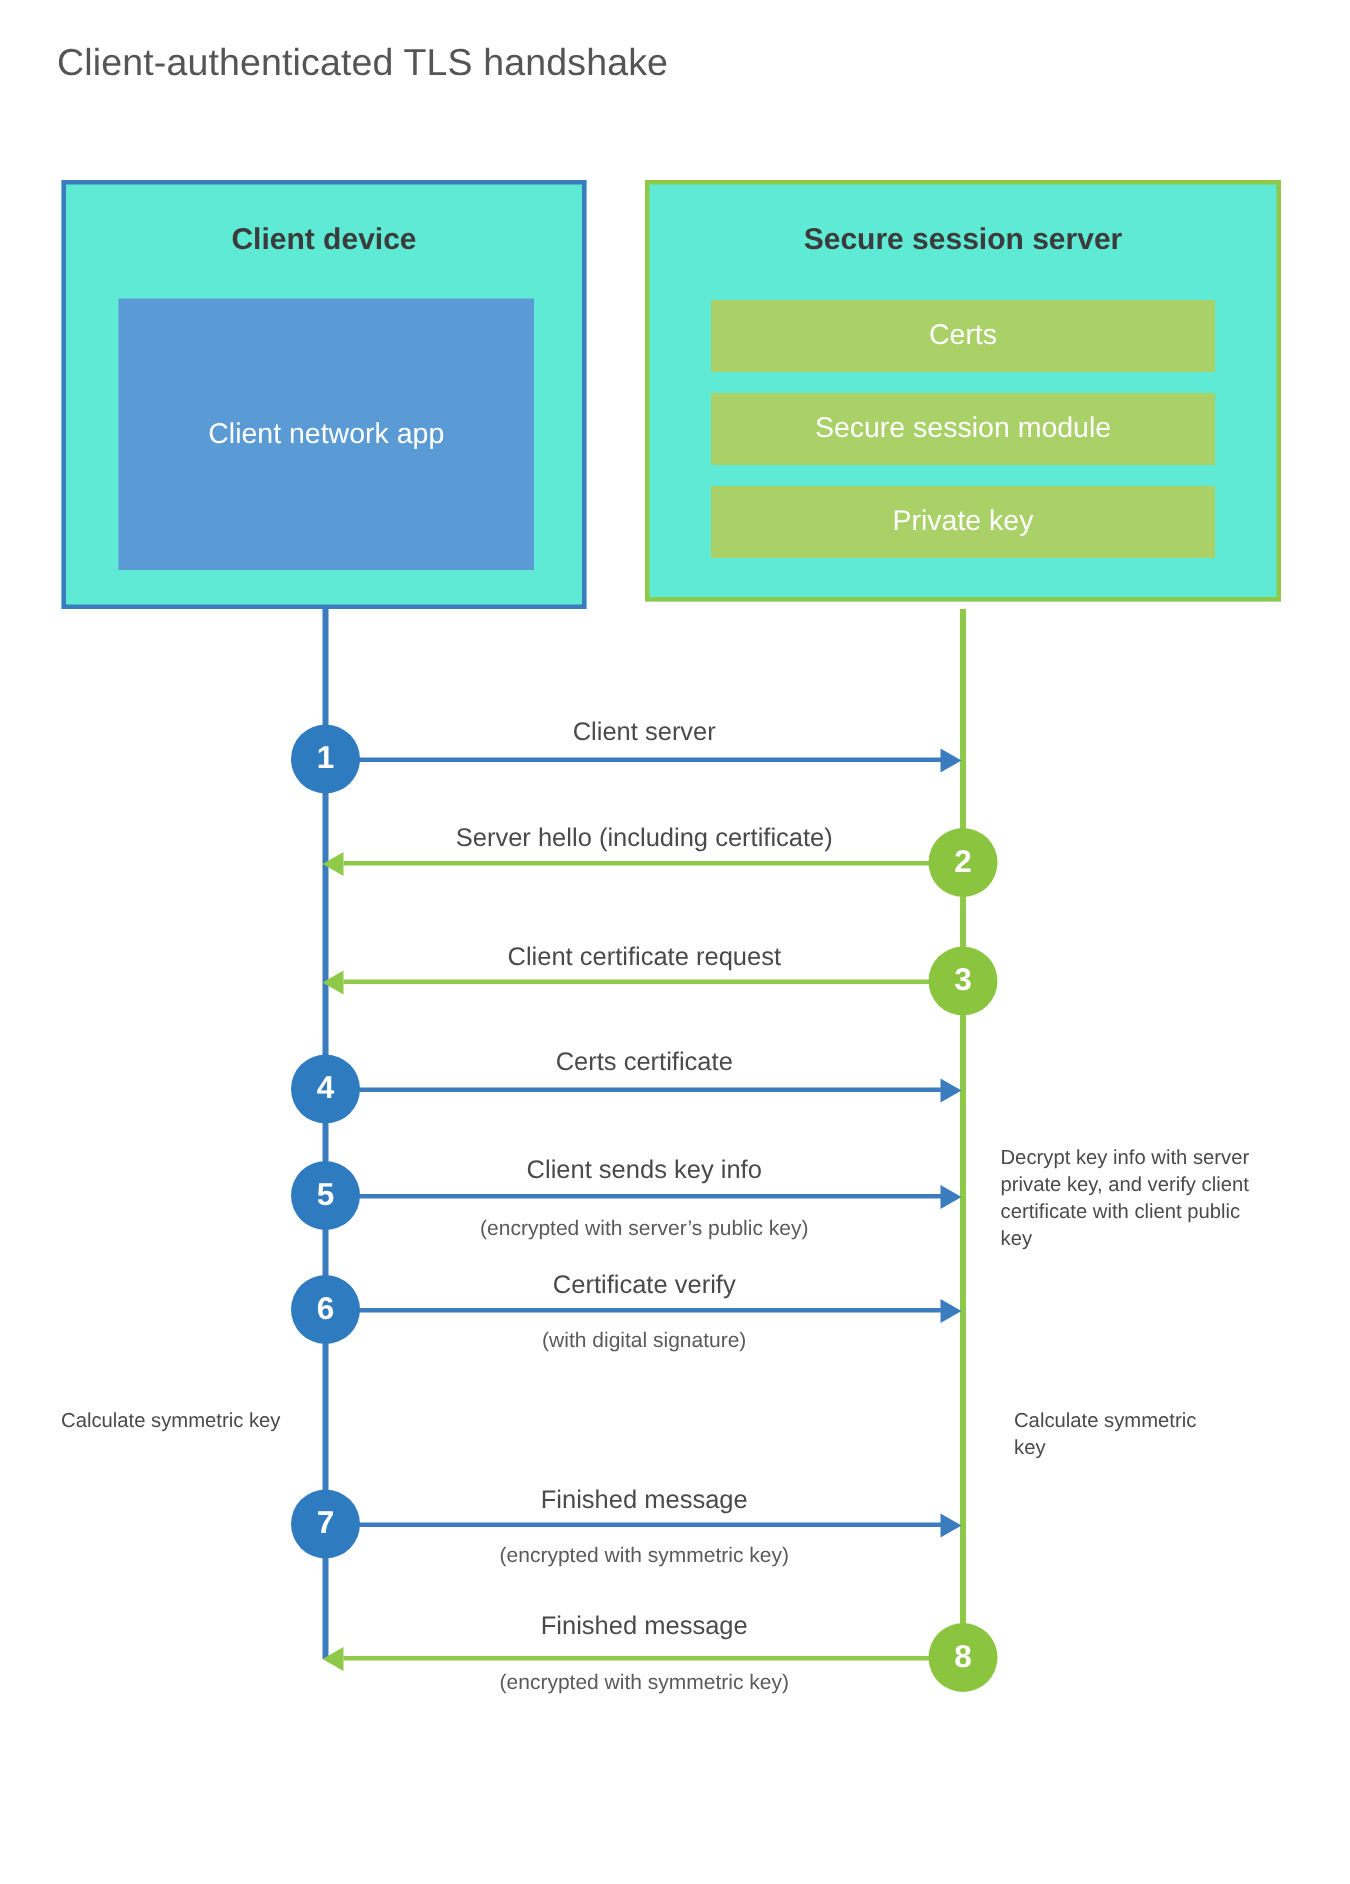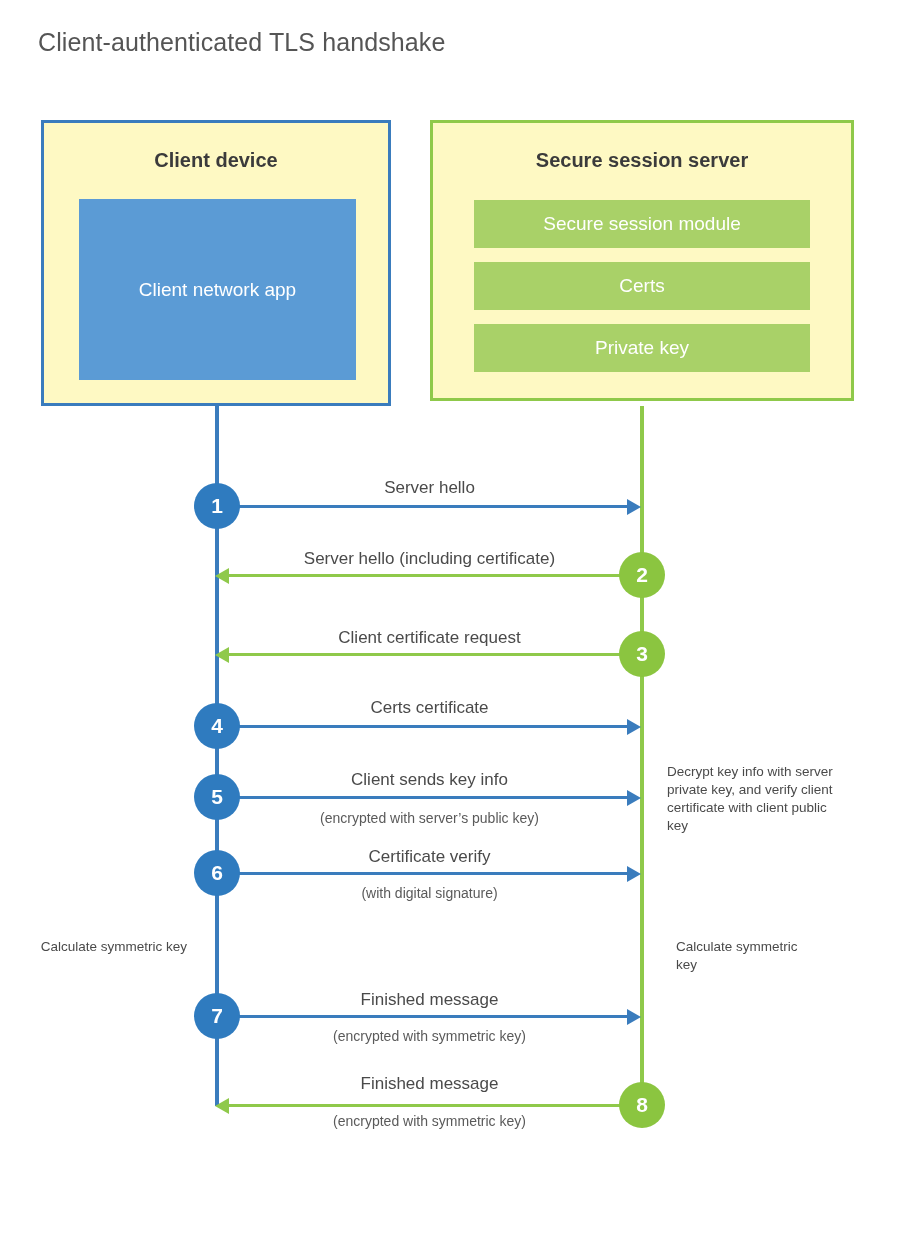--- a/index.html
+++ b/index.html
@@ -28,21 +28,21 @@
     font-size: 25px;
     font-weight: 400;
     color: #555555;
     letter-spacing: 0.1px;
     white-space: nowrap;
   }
 
   
   .entity-box {
     position: absolute;
-    background: #fef9c3;
+    background: #5eead4;
     box-sizing: border-box;
   }
   .entity-box.client {
     left: 41px; top: 120px;
     width: 350px; height: 286px;
     border: 3px solid #3a7cbd;
   }
   .entity-box.server {
     left: 430px; top: 120px;
     width: 424px; height: 281px;
@@ -185,30 +185,30 @@
   <div class="page-title">Client-authenticated TLS handshake</div>
 
   <div class="entity-box client">
     <div class="entity-title">Client device</div>
     <div class="client-app-block">Client network app</div>
   </div>
 
   <div class="entity-box server">
     <div class="entity-title">Secure session server</div>
     <div class="server-modules">
+      <div class="server-module">Certs</div>
       <div class="server-module">Secure session module</div>
-      <div class="server-module">Certs</div>
       <div class="server-module">Private key</div>
     </div>
   </div>
 
   <div class="lifeline client-line"></div>
   <div class="lifeline server-line"></div>
 
-  <div class="msg-label" style="left:217px; top:478px; width:425px;">Server hello</div>
+  <div class="msg-label" style="left:217px; top:478px; width:425px;">Client server</div>
   <div class="arrow-line blue" style="left:217px; top:505px; width:412px;"></div>
   <div class="arrow-head right blue" style="left:627px; top:498.5px;"></div>
   <div class="step-circle blue" style="left:194px; top:483px;">1</div>
 
   <div class="msg-label" style="left:217px; top:549px; width:425px;">Server hello (including certificate)</div>
   <div class="arrow-line green" style="left:229px; top:574px; width:413px;"></div>
   <div class="arrow-head left green" style="left:215px; top:567.5px;"></div>
   <div class="step-circle green" style="left:619px; top:552px;">2</div>
 
   <div class="msg-label" style="left:217px; top:628px; width:425px;">Client certificate request</div>

